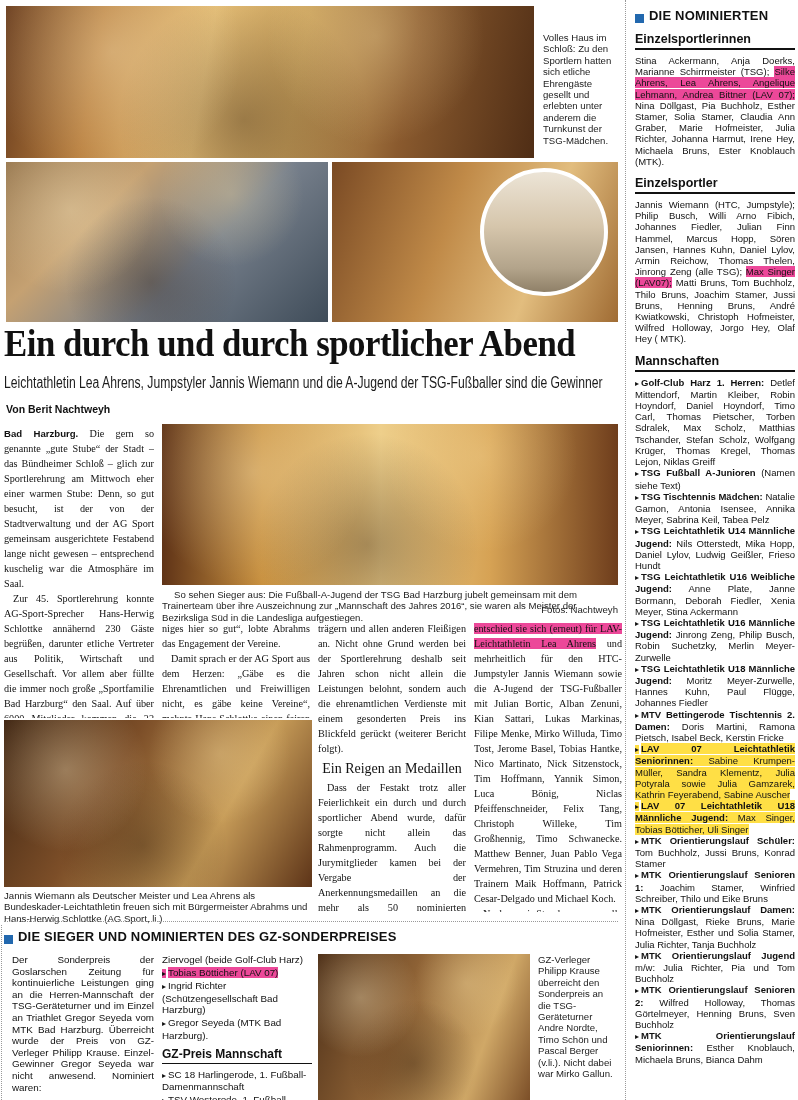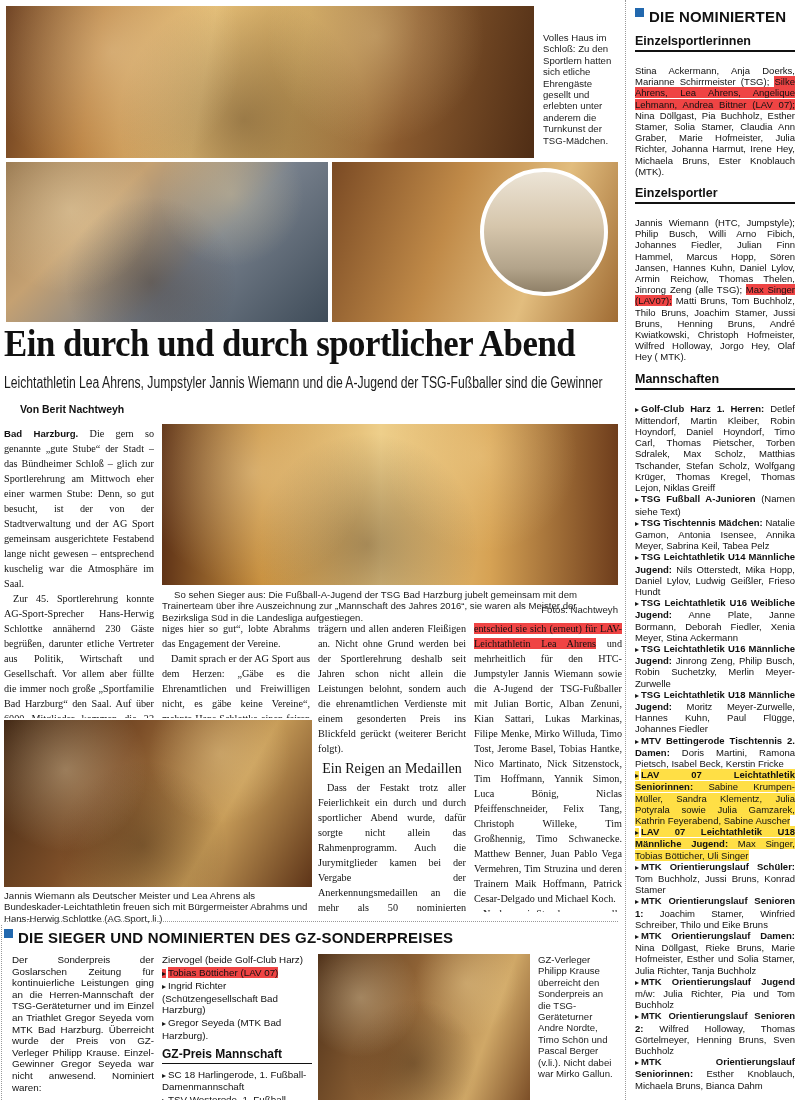--- a/index.html
+++ b/index.html
@@ -32,30 +32,30 @@
     text-align:justify;overflow:hidden;}
   .body-col .lead{font-weight:bold;font-family:"Liberation Sans",sans-serif;font-size:9.6px;}
   .p2{text-indent:9px;}
   .colhead{font-family:"Liberation Serif",serif;font-size:14px;text-align:center;
     margin:5px 0 4px;text-indent:0;}
 
   .caption{font-size:9.6px;line-height:11.4px;color:#1c1c1c;}
   .caption b,.bold{font-weight:normal;margin-left:12px;}
   .credit{position:absolute;right:0;bottom:0;font-size:9.6px;}
 
-  .hl{background:#ef4444;box-decoration-break:clone;-webkit-box-decoration-break:clone;}
+  .hl{background:#ec4899;box-decoration-break:clone;-webkit-box-decoration-break:clone;}
 
-  .sec-header{display:flex;align-items:flex-start;gap:5px;font-weight:bold;font-size:15px;
+  .sec-header{display:flex;align-items:flex-end;gap:5px;font-weight:bold;font-size:13px;
     letter-spacing:0.2px;}
   .bluesq{width:9px;height:9px;background:#2268ae;display:inline-block;flex:0 0 auto;}
 
   .sidebar{position:absolute;left:625px;top:0;width:173px;height:1100px;box-sizing:border-box;
     border-left:1px dotted #999;padding:8px 3px 0 9px;overflow:hidden;}
   .sb-heading{font-size:12.5px;font-weight:bold;border-bottom:2px solid #111;
-    padding-bottom:2px;margin:9px 0 13px;}
+    padding-bottom:2px;margin:9px 0 5px;}
   .sb-text{font-size:9.5px;line-height:11.2px;text-align:justify;}
   .team{font-size:9.5px;line-height:11.2px;text-align:justify;}
   .team .arr{margin-right:2px;font-size:8px;}
   .tn{font-weight:bold;}
   .hl-team .tn,.hl-team .members,.hl-team .arr{background:#ffdf45;box-decoration-break:clone;-webkit-box-decoration-break:clone;}
 
   .gz-intro,.gz-col{font-size:9.8px;line-height:11.6px;text-align:justify;overflow:hidden;}
   .gz-heading{font-size:12px;font-weight:bold;border-bottom:1.5px solid #111;
     padding-bottom:2px;margin:8px 0 5px;text-align:left;}
   .gz-item{margin:0 0 1px;text-align:left;}
@@ -73,21 +73,21 @@
   <div class="abs caption" style="left:543px;top:32px;width:76px;">Volles Haus im Schloß: Zu den Sportlern hatten sich etliche Ehrengäste gesellt und erlebten unter anderem die Turnkunst der TSG-Mädchen.</div>
 
   <div class="photo ph-officials" style="left:6px;top:162px;width:322px;height:160px;"></div>
 
   <div class="photo ph-stage" style="left:332px;top:162px;width:286px;height:160px;">
     <div class="ph-circle"></div>
   </div>
 
   <div class="abs headline" style="left:4px;top:322px;width:614px;">Ein durch und durch sportlicher Abend</div>
   <div class="abs subhead" style="left:4px;top:374px;width:810px;">Leichtathletin Lea Ahrens, Jumpstyler Jannis Wiemann und die A-Jugend der TSG-Fußballer sind die Gewinner</div>
-  <div class="abs byline" style="left:20px;top:403px;">Von Berit Nachtweyh</div>
+  <div class="abs byline" style="left:6px;top:403px;">Von Berit Nachtweyh</div>
 
   <div class="abs body-col" style="left:4px;top:426px;width:150px;height:292px;">
     <div><span class="lead">Bad Harzburg.</span><span> Die gern so genannte „gute Stube“ der Stadt – das Bündheimer Schloß – glich zur Sportlerehrung am Mittwoch eher einer warmen Stube: Denn, so gut besucht, ist der von der Stadtverwaltung und der AG Sport gemeinsam ausgerichtete Festabend lange nicht gewesen – entsprechend kuschelig war die Atmosphäre im Saal.</span></div>
     <div class="p2">Zur 45. Sportlerehrung konnte AG-Sport-Sprecher Hans-Herwig Schlottke annähernd 230 Gäste begrüßen, darunter etliche Vertreter aus Politik, Wirtschaft und Gesellschaft. Vor allem aber füllte die immer noch große „Sportfamilie Bad Harzburg“ den Saal. Auf über 6000 Mitglieder kommen die 32 Sportvereine zusammengerechnet. Das sei für „eine Stadt unserer Größenordnung eine wirklich hohe Rekrutierungszahl“, sagte Bürgermeister Ralf Abrahms in seinem Grußwort und hatte auch gleich eine Begründung parat: „Das Ehrenamt wird in dieser Stadt intensiv gelebt und deswegen funktioniert auch noch ei-</div>
   </div>
 
   <div class="photo ph-team" style="left:162px;top:424px;width:456px;height:161px;"></div>
   <div class="abs caption" style="left:162px;top:589px;width:456px;height:26px;">
     <span class="bold">So sehen Sieger aus:</span><span> Die Fußball-A-Jugend der TSG Bad Harzburg jubelt gemeinsam mit dem Trainerteam über ihre Auszeichnung zur „Mannschaft des Jahres 2016“, sie waren als Meister der Bezirksliga Süd in die Landesliga aufgestiegen.</span>
     <span class="credit">Fotos: Nachtweyh</span>

